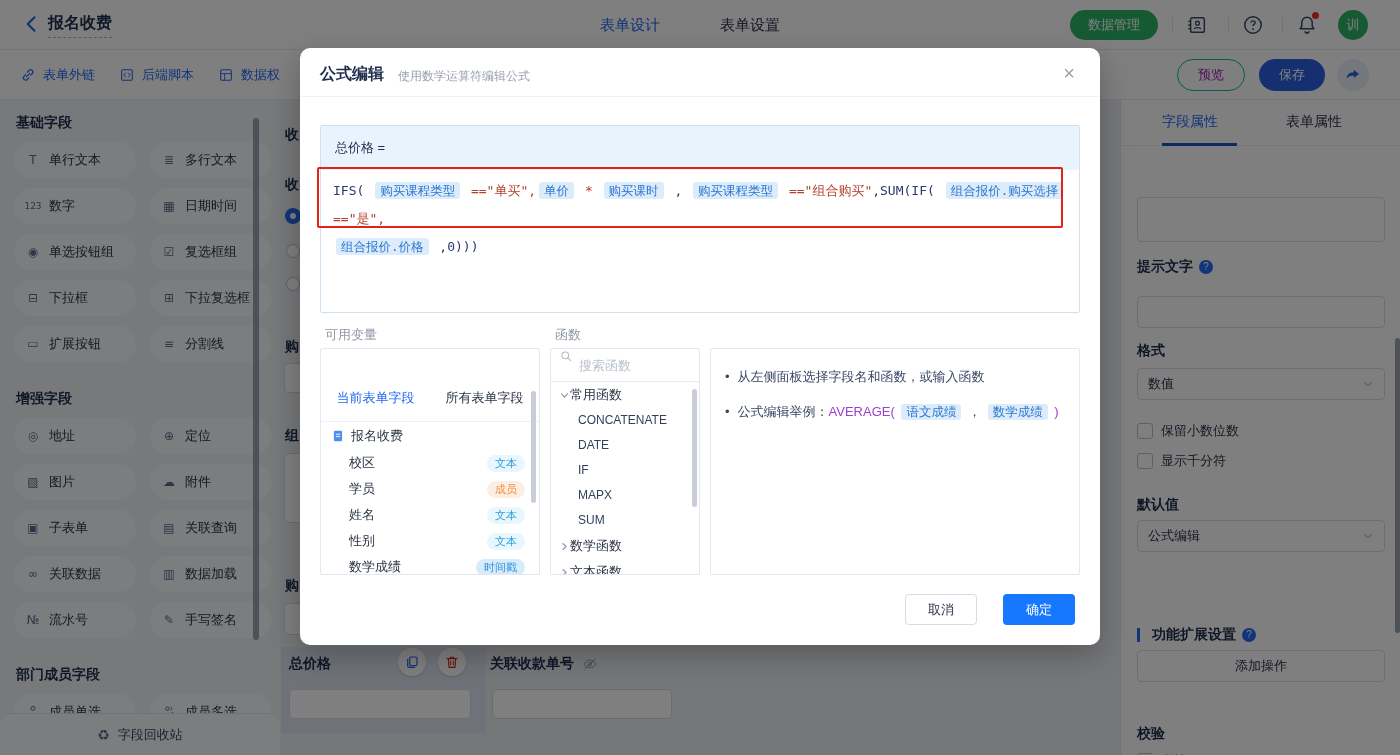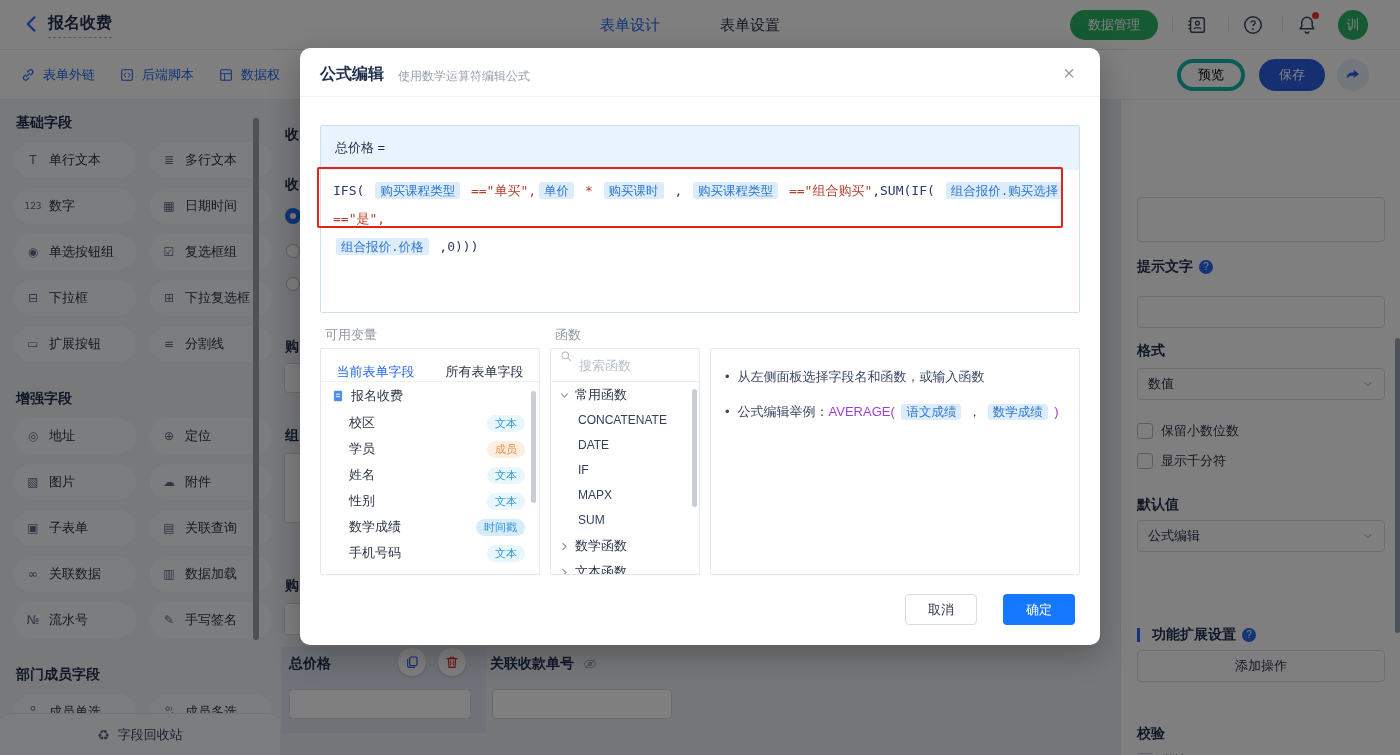--- a/index.html
+++ b/index.html
@@ -21,21 +21,21 @@
   #help-btn { position:absolute; left:1242px; top:14px; width:22px; height:22px; color:#3a4664; }
   #bell-btn { position:absolute; left:1296px; top:14px; width:22px; height:22px; color:#3a4664; }
   #bell-dot { position:absolute; left:1312px; top:12px; width:7px; height:7px; border-radius:50%; background:#e8332a; }
   #avatar { position:absolute; left:1338px; top:10px; width:30px; height:30px; border-radius:50%; background:#2cb567; color:#fff; font-size:13px; display:flex; align-items:center; justify-content:center; }
 
   
   #toolbar-row { position:absolute; left:0; top:50px; width:1400px; height:50px; background:#fff; border-bottom:1px solid #e9ebf0; }
   #toolbar-links { position:absolute; left:20px; top:0; height:50px; display:flex; gap:24px; align-items:center; }
   .tool-link { display:flex; gap:7px; align-items:center; color:#2468f2; font-size:13px; cursor:pointer; white-space:nowrap; }
   .tool-link .icon { width:16px; height:16px; }
-  #preview-btn { position:absolute; left:1177px; top:9px; width:68px; height:32px; border-radius:16px; background:#fff; border:4px solid #14b8a6; color:#000000; font-size:13px; }
+  #preview-btn { position:absolute; left:1177px; top:9px; width:68px; height:32px; border-radius:16px; background:#fff; border:1px solid #14b8a6; color:#a21caf; font-size:13px; }
   #save-btn { position:absolute; left:1259px; top:9px; width:66px; height:32px; border-radius:16px; background:#2b5fe3; border:none; color:#fff; font-size:13px; }
   #share-btn { position:absolute; left:1337px; top:9px; width:32px; height:32px; border-radius:50%; background:#e9eef9; color:#2b5fe3; padding:7px; }
 
   
   #sidebar { position:absolute; left:0; top:100px; width:280px; height:655px; background:#f0f2f6; overflow:hidden; }
   .side-section-title { font-size:14px; font-weight:bold; color:#1f2d4d; margin:0 0 0 16px; }
   .chip-grid { display:grid; grid-template-columns:122px 122px; gap:10px 14px; padding:10px 0 18px 14px; }
   .field-chip { height:36px; border-radius:18px; background:#f9fafc; display:flex; align-items:center; gap:7px; padding:0 10px; font-size:13px; color:#2b3346; cursor:grab; }
   .field-chip .glyph { width:18px; text-align:center; color:#5b6b8c; font-size:12px; flex:none; font-family:"DejaVu Sans",sans-serif; }
   .field-chip .glyph svg { width:14px; height:14px; }
@@ -94,38 +94,38 @@
   #formula-target { position:absolute; left:0; top:0; width:758px; height:44px; background:#e9f3fd; display:flex; align-items:center; padding-left:14px; font-size:13px; color:#1f2d4d; }
   #formula-code { position:absolute; left:0; top:44px; width:758px; padding:7px 12px; font-family:"DejaVu Sans Mono",monospace; font-size:13px; line-height:28px; color:#2b3a6b; }
   .tok-kw { color:#2b3a6b; }
   .tok-op { color:#b5402e; }
   .tok-chip, .hint-chip { background:#dcecfb; color:#2e77d0; border-radius:3px; padding:1px 5px; margin:0 3px; font-size:12.5px; white-space:nowrap; }
   #annotation-box { position:absolute; left:17px; top:119px; width:746px; height:61px; border:2px solid #e2231a; border-radius:2px; pointer-events:none; }
 
   .panel-label { position:absolute; top:278px; font-size:13px; color:#8f96a3; }
   .modal-panel { position:absolute; top:300px; height:227px; border:1px solid #e3e7ee; border-radius:2px; background:#fff; overflow:hidden; }
   #vars-panel { left:20px; width:220px; }
-  #vars-tabs { height:33px; display:flex; align-items:flex-end; border-bottom:1px solid #eef0f4; }
+  #vars-tabs { height:33px; display:flex; align-items:flex-start; border-bottom:1px solid #eef0f4;margin-top:40px; }
   .vars-tab { flex:1; text-align:center; font-size:13px; color:#2b3346; cursor:pointer; }
   .vars-tab.active { color:#2468f2; }
   #vars-root { display:flex; align-items:center; gap:6px; height:28px; padding-left:10px; font-size:13px; color:#2b3346; }
   #vars-root .icon { width:14px; height:14px; }
   .var-row { display:flex; align-items:center; justify-content:space-between; height:26px; padding:0 14px 0 28px; font-size:13px; color:#2b3346; cursor:pointer; }
   .var-badge { font-size:11px; padding:1px 8px; border-radius:9px; }
   .vb-text { background:#e8f6fd; color:#2e9cdb;margin-left:14px; }
   .vb-member { background:#fdeee2; color:#f08c3e; }
   .vb-timestamp { background:#d6ecfb; color:#2e8fdb; }
   #vars-scrollthumb { position:absolute; right:3px; top:42px; width:5px; height:112px; border-radius:3px; background:#c8cdd7; }
 
   #fns-panel { left:250px; width:150px; }
   #fns-search { height:33px; display:flex; gap:6px; padding:0 8px; border-bottom:1px solid #e8ebf1; }
   #fns-search .icon { width:14px; height:14px; color:#b3bac6; }
   #fns-search input { border:none; outline:none; width:100px; font-size:13px; color:#2b3346; font-family:inherit; }
   #fns-search input::placeholder { color:#b9c0cc; }
-  .fn-group { display:flex; align-items:center; gap:5px; height:26px; padding-left:8px; font-size:13px; color:#2b3346; cursor:pointer; }
+  .fn-group { display:flex; align-items:center; height:26px; padding-left:8px; font-size:13px; color:#2b3346; cursor:pointer; }
   .fn-group .icon { width:11px; height:11px; color:#8f96a3; }
   .fn-item { height:25px; line-height:25px; padding-left:27px; font-size:12px; color:#33405c; cursor:pointer; }
   #fns-scrollthumb { position:absolute; right:2px; top:40px; width:5px; height:118px; border-radius:3px; background:#c8cdd7; }
 
   #hints-panel { left:410px; width:370px; padding:17px 14px; }
   .hint-line { display:flex; gap:8px; font-size:13px; color:#3a4664; margin-bottom:13px; align-items:flex-start; line-height:22px; }
   .hint-bullet { flex:none; }
   .hint-fnp { color:#9b3fd1; }
 
   #modal-cancel { position:absolute; left:605px; top:546px; width:72px; height:31px; background:#fff; border:1px solid #d9dce3; border-radius:4px; font-size:13px; color:#2b3346; cursor:pointer; }
@@ -364,20 +364,25 @@
             <path d="M3 12c2.4-3.8 5.7-5.7 9-5.7s6.6 1.9 9 5.7c-2.4 3.8-5.7 5.7-9 5.7S5.4 15.8 3 12z" fill="none" stroke="currentColor" stroke-width="1.4"></path>
             <circle cx="12" cy="12" r="2.4" fill="none" stroke="currentColor" stroke-width="1.4"></circle>
             <path d="M4.5 19L19.5 5" stroke="currentColor" stroke-width="1.4" stroke-linecap="round"></path>
           </svg>
         </span>
     </span>
     <span class="canvas-input" style="left:212px; top:589px; width:180px;"></span>
   </main>
 
   <aside id="rightpanel">
+    <div id="rp-tabs">
+      <span class="rp-tab active" style="left:41px">字段属性</span>
+      <span class="rp-tab" style="left:165px">表单属性</span>
+      <span id="rp-underline"></span>
+    </div>
     <textarea class="rp-textarea" style="top: 97px;"></textarea>
     <span class="rp-label" style="top:158px">
       <span>提示文字</span>
       <span class="qbadge"></span>
     </span>
     <input class="rp-input" style="top: 196px;" value="">
     <span class="rp-label" style="top:242px">格式</span>
     <div class="rp-select" style="top:268px">
       <span>数值</span>
       <span class="icon">

